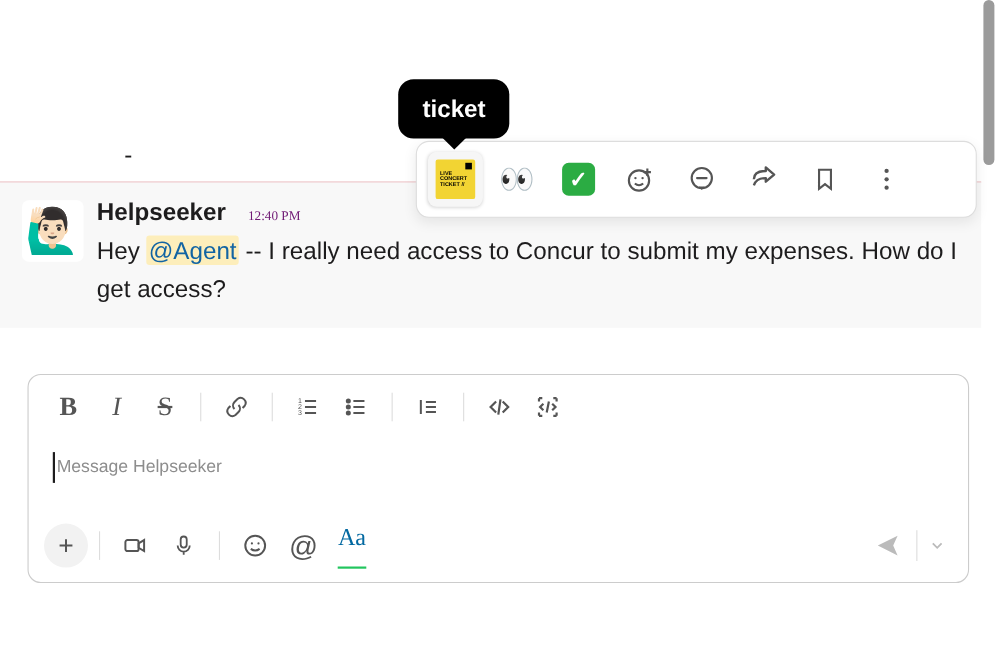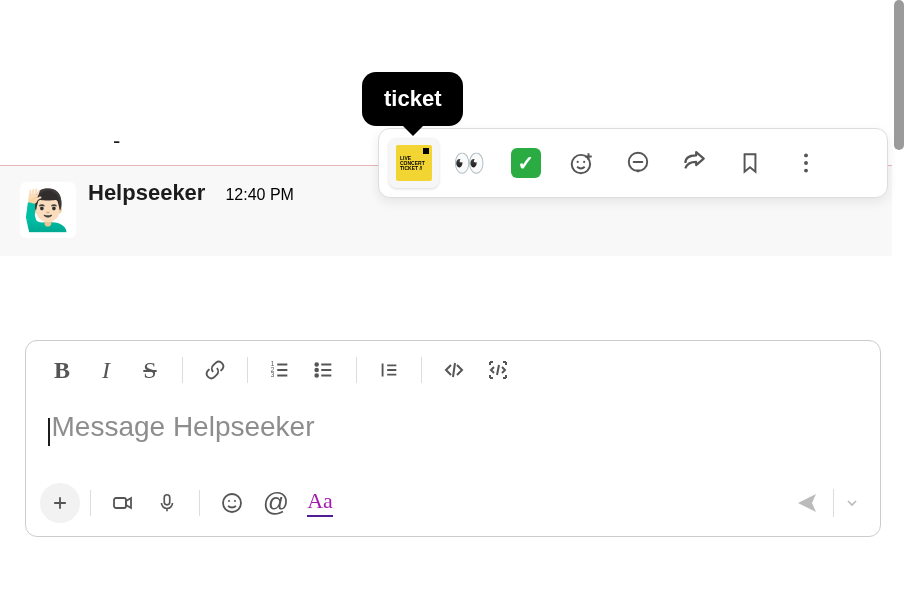--- a/index.html
+++ b/index.html
@@ -62,21 +62,21 @@
     align-items: center;
     justify-content: center;
     font-size: 40px;
     margin-right: 12px;
     margin-top: 6px;
     flex-shrink: 0;
   }
   .msg-body { flex: 1; padding-top: 4px; }
   .msg-header { display: flex; align-items: baseline; gap: 20px; }
   .sender { font-weight: 800; font-size: 22px; color: #1d1c1d; }
-  .time { font-size: 16px; color: #000000; }
+  .time { font-size: 12px; color: #701a75; font-family: Liberation Serif, serif; }
   .msg-text { font-size: 22px; color: #1d1c1d; line-height: 1.6; margin-top: 4px; }
   .mention { background: #fdeebb; color: #1264a3; padding: 1px 2px; border-radius: 3px; }
 
   .tooltip {
     position: absolute;
     top: 72px;
     left: 362px;
     background: #000;
     color: #fff;
     font-weight: 700;
@@ -170,21 +170,21 @@
     color: #555; cursor: pointer; border-radius: 4px;
   }
   .tb-sep { width:1px; height:26px; background:#ddd; margin: 0 10px; }
   .bold-b { font-weight: 800; font-size: 24px; font-family: Georgia, serif; }
   .italic-i { font-style: italic; font-size: 24px; font-family: Georgia, serif; }
   .strike-s { text-decoration: line-through; font-size: 24px; font-family: Georgia, serif; }
   .composer-input {
     padding: 12px 22px 30px 22px;
     min-height: 70px;
   }
-  .placeholder { color: #8d8d8d; font-size: 28px; }
+  .placeholder { color: #8d8d8d; font-size: 16px; }
   .cursor-caret {
     display:inline-block; width:1.5px; height:28px; background:#1d1c1d;
     vertical-align: middle; margin-right:2px;
   }
   .composer-toolbar-bottom {
     display: flex;
     align-items: center;
     height: 60px;
     padding: 0 14px 6px 14px;
   }
@@ -207,20 +207,23 @@
 <div class="dash-line">-</div>
 <div class="divider"></div>
 
 <div class="message-row">
   <div class="avatar">🙋🏻‍♂️</div>
   <div class="msg-body">
     <div class="msg-header">
       <span class="sender">Helpseeker</span>
       <span class="time">12:40 PM</span>
     </div>
+    <div class="msg-text">
+      <span>Hey </span><span class="mention">@Agent</span><span> -- I really need access to Concur to submit my expenses. How do I get access?</span>
+    </div>
   </div>
 </div>
 
 <div class="tooltip">ticket</div>
 
 <div class="reaction-bar">
   <div class="reaction-item hovered">
     <div class="ticket-emoji">
       <div>LIVE</div>
         <div>CONCERT</div>
@@ -351,21 +354,21 @@
           <circle cx="12" cy="12" r="9"></circle>
           <circle cx="9" cy="10" r="1" fill="#555" stroke="none"></circle>
           <circle cx="15" cy="10" r="1" fill="#555" stroke="none"></circle>
           <path d="M8 15q4 3 8 0"></path>
         </svg>
     </div>
     <div class="tb-btn">
       <span style="font-size:26px;color:#555;">@</span>
     </div>
     <div class="tb-btn">
-      <span style="font-size:22px;color:#a21caf;font-family:Georgia,serif;border-bottom:2px solid #4c1d95;padding-bottom:1px;">Aa</span>
+      <span style="font-size:22px;color:#0369a1;font-family:Georgia,serif;border-bottom:2px solid #22c55e;padding-bottom:14px;">Aa</span>
     </div>
     <div class="spacer"></div>
     <div class="send-group">
       <div class="tb-btn" style="color:#bbb;">
         <svg viewBox="0 0 24 24" width="24" height="24" fill="#bbb">
             <path d="M3 12l18-9-4 9 4 9z M3 12h13"></path>
           </svg>
       </div>
       <div class="sep"></div>
       <div class="tb-btn" style="width:28px;">

